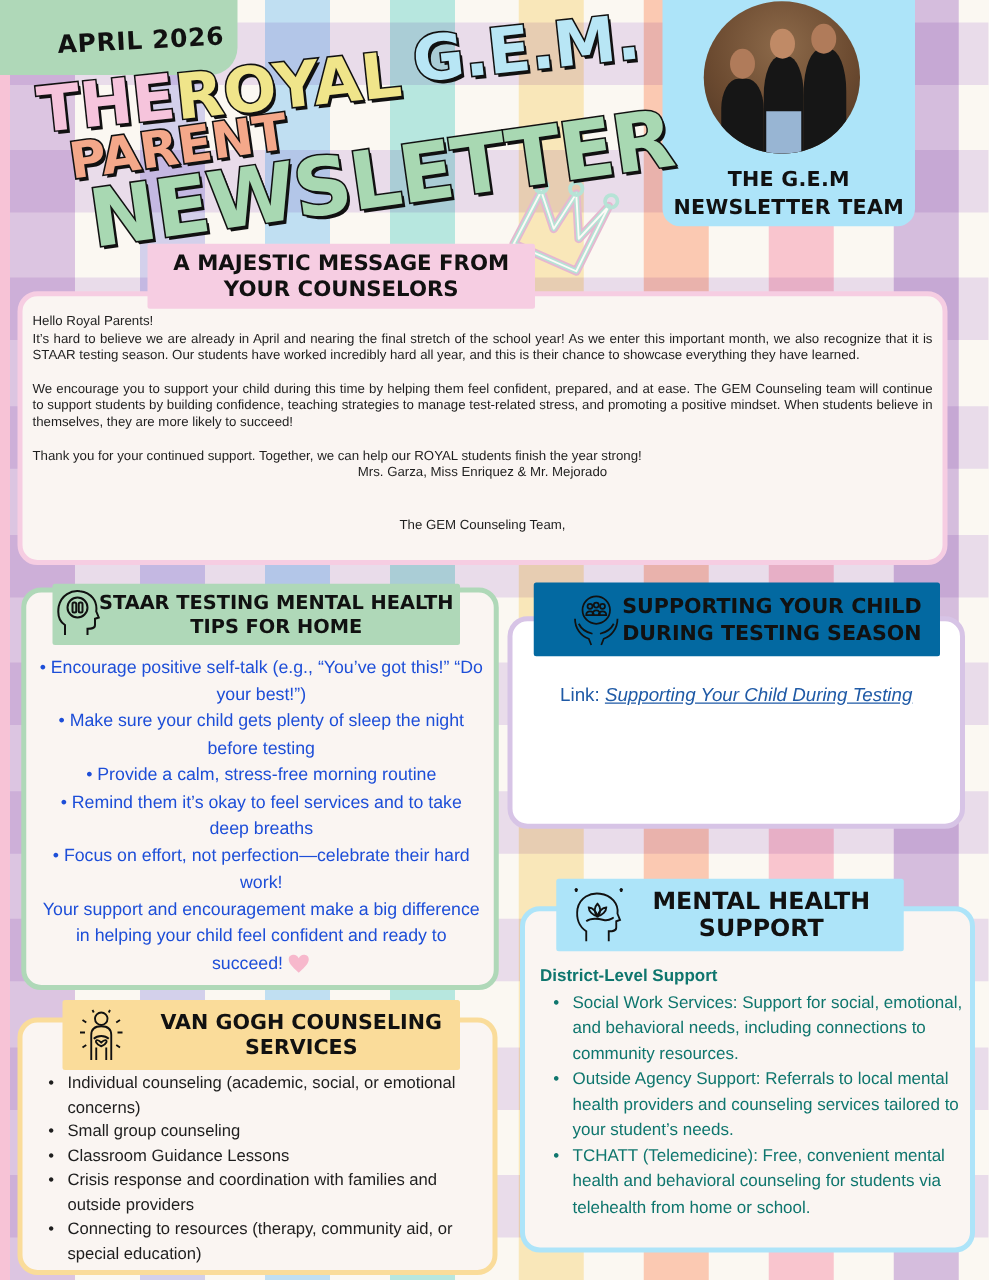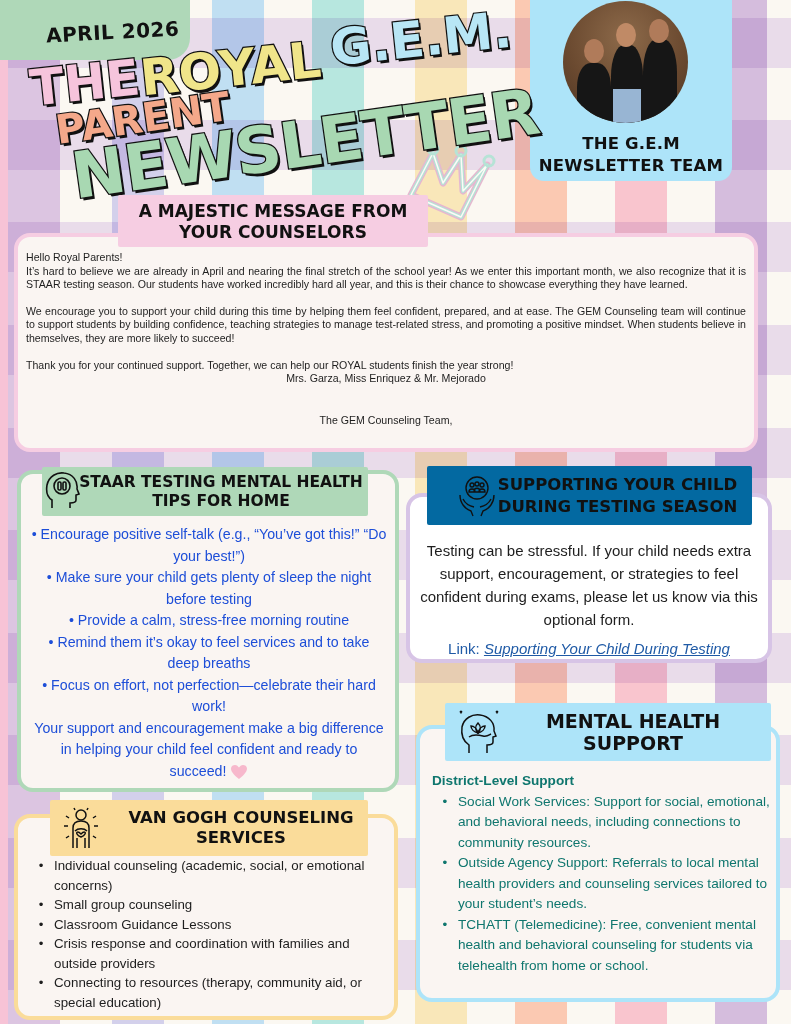--- a/index.html
+++ b/index.html
@@ -115,21 +115,21 @@
   .supp-link { margin-top: 6px; color: #1f5aa6; }
   .supp-link a { color: #1f5aa6; text-decoration: underline; font-style: italic; }
 
   
   .mh-card {
     left: 416px; top: 725px; width: 364px; height: 277px;
     border: 4px solid #ade4f9; padding: 42px 4px 0 12px;
     font-size: 13.6px; line-height: 20.5px; color: #0f766e;
   }
   .pill-mh {
-    left: 445px; top: 703px; width: 326px; height: 58px; background: #ade4f9;
+    left: 445px; top: 703px; width: 278px; height: 58px; background: #ade4f9;
     font-size: 19px; padding-left: 50px;
   }
   .mh-icon { left: 457px; top: 707px; width: 44px; height: 50px; z-index: 6; }
   .mh-heading { font-weight: bold; }
   .bul { display: flex; }
   .bul .dot { width: 26px; flex: 0 0 26px; text-align: center; }
   .bul .txt { flex: 1; }
 
   
   .vg-card {
@@ -231,21 +231,20 @@
 <svg class="abs staar-icon" viewBox="0 0 36 42">
   <g fill="none" stroke="#111" stroke-width="1.6">
     <path d="M8 38 L8 30 C3 27 2 21 3 15 C5 6 13 2 20 3 C29 4 34 11 33 19 L35 24 L32 25 L32 30 C32 33 29 33 26 33 L26 38"></path>
     <circle cx="18" cy="16" r="8"></circle>
     <rect x="14" y="12" width="3" height="8" rx="1.2"></rect>
     <rect x="19" y="12" width="3" height="8" rx="1.2"></rect>
   </g>
 </svg>
 
 <div class="abs card supp-card">
-  <p>Testing can be stressful. If your child needs extra support, encouragement, or strategies to feel confident during exams, please let us know via this optional form.</p>
   <p class="supp-link"><span>Link: </span><a href="#">Supporting Your Child During Testing </a></p>
 </div>
 <div class="abs pill pill-supp">
   <span>SUPPORTING YOUR CHILD DURING TESTING SEASON</span>
 </div>
 <svg class="abs supp-icon" viewBox="0 0 40 44">
   <g fill="none" stroke="#111" stroke-width="1.4">
     <circle cx="20" cy="15" r="11"></circle>
     <circle cx="15" cy="12" r="2"></circle>
       <circle cx="20" cy="11" r="2"></circle>

